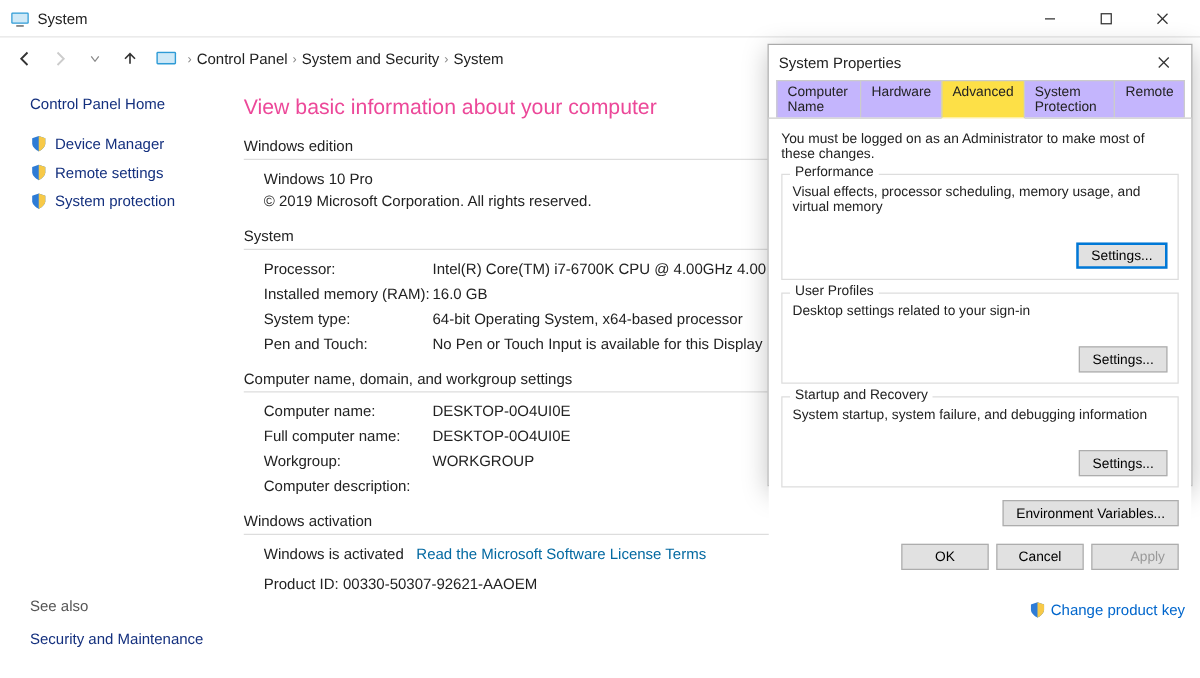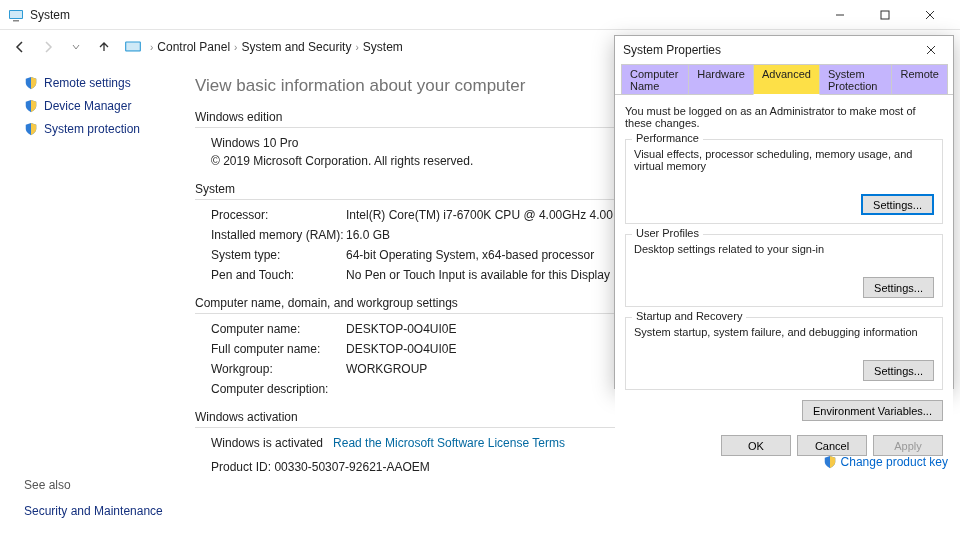--- a/index.html
+++ b/index.html
@@ -26,48 +26,48 @@
 .content { position: absolute; top: 64px; left: 0; right: 0; bottom: 0; display: flex; }
 
 .sidebar { width: 195px; padding: 12px 8px 12px 24px; }
 .sidebar .home { color: #14307e; font-size: 12px; margin-bottom: 18px; cursor: pointer; }
 .sidebar .link { display: flex; align-items: center; gap: 6px; margin-bottom: 9px; cursor: pointer; color: #14307e; font-size: 12px; }
 .sidebar .link .shield { flex-shrink: 0; }
 .sidebar .seealso { position: absolute; bottom: 50px; left: 24px; color: #555; font-size: 12px; }
 .sidebar .seealso-link { position: absolute; bottom: 24px; left: 24px; color: #14307e; font-size: 12px; cursor: pointer; }
 
 .main { flex: 1; padding: 12px 20px 12px 0; }
-.main h2 { color: #737373; font-weight: 400; font-size: 17px; margin-bottom: 14px; }
+.main h2 { color: #ec4899; font-weight: 400; font-size: 17px; margin-bottom: 14px; }
 .section-head { font-size: 12px; color: #222; border-bottom: 1px solid #ddd; padding-bottom: 3px; margin-bottom: 8px; }
 .section { margin-bottom: 14px; }
 .row { display: flex; margin-bottom: 6px; padding-left: 16px; }
 .row .label { width: 135px; font-size: 12px; }
 .row .value { font-size: 12px; }
 .row .inline-link { color: #0369a1; cursor: pointer; margin-left: 10px; }
 .copyright { padding-left: 16px; font-size: 12px; margin-bottom: 4px; }
 
-.change-key { position: absolute; right: 12px; top: 455px; display: flex; align-items: center; gap: 4px; color: #0066cc; cursor: pointer; font-size: 12px; }
+.change-key { position: absolute; right: 12px; top: 481px; display: flex; align-items: center; gap: 4px; color: #0066cc; cursor: pointer; font-size: 12px; }
 
 
 .dialog { position: absolute; top: 35px; left: 614px; width: 340px; height: 354px; background: #fff; border: 1px solid #aaa; box-shadow: 0 5px 20px rgba(0,0,0,.25); display: flex; flex-direction: column; }
 .dlg-title { height: 28px; display: flex; align-items: center; padding: 0 8px; font-size: 12px; }
 .dlg-title .t { flex: 1; }
 .dlg-close { width: 28px; height: 28px; display: flex; align-items: center; justify-content: center; cursor: pointer; }
 .dlg-tabs { display: flex; padding: 0 6px; font-size: 11px; }
 .dlg-tab { padding: 3px 8px; border: 1px solid #ccc; border-bottom: none; background: #c4b5fd; cursor: pointer; margin-right: -1px; }
 .dlg-tab.active { background: #fde047; position: relative; z-index: 2; border-bottom: 1px solid #fff; }
 .dlg-body { border-top: 1px solid #ccc; margin-top: -1px; padding: 10px 10px 8px; flex: 1; font-size: 11px; background: #fff; }
 .dlg-note { margin-bottom: 10px; }
 .groupbox { border: 1px solid #ddd; padding: 8px 8px 8px 8px; margin-bottom: 10px; position: relative; }
 .groupbox .legend { position: absolute; top: -8px; left: 6px; background: #fff; padding: 0 4px; font-size: 11px; }
 .groupbox .desc { margin-bottom: 22px; }
 .groupbox .btnwrap { text-align: right; }
 .dlg-btn { min-width: 70px; height: 21px; font-size: 11px; background: #e1e1e1; border: 1px solid #adadad; cursor: pointer; padding: 0 10px; }
 .dlg-btn.default { border: 2px solid #0078d7; }
-.dlg-btn:disabled { color: #999; }
+.dlg-btn:disabled { color: #999; text-align: right; }
 .env-row { text-align: right; margin-top: 4px; }
 .dlg-footer { padding: 6px 10px 10px; display: flex; justify-content: flex-end; gap: 6px; }
 
 
 .shield { width: 14px; height: 14px; }
 
 </style>
 </head>
 <body>
 
@@ -132,34 +132,35 @@
     <span class="crumb">System and Security</span>
     <span class="sep">›</span>
     <span class="crumb">System</span>
   </span>
   <span class="rightsep"></span>
 </div>
 
 <div class="content">
 
   <div class="sidebar">
-
+    <div class="home">Control Panel Home</div>
+
+    <div class="link">
+      <span class="shield"><svg viewBox="0 0 16 16">
+            <path d="M8 1 L14 3 V8 C14 12 8 15 8 15 C8 15 2 12 2 8 V3 Z" fill="#2e7cd6"></path>
+            <path d="M8 1 L14 3 V8 C14 12 8 15 8 15 V1 Z" fill="#f7c948"></path>
+          </svg></span>
+      <span>Device Manager</span>
+    </div>
     <div class="link">
       <span class="shield"><svg viewBox="0 0 16 16">
             <path d="M8 1 L14 3 V8 C14 12 8 15 8 15 C8 15 2 12 2 8 V3 Z" fill="#2e7cd6"></path>
             <path d="M8 1 L14 3 V8 C14 12 8 15 8 15 V1 Z" fill="#f7c948"></path>
           </svg></span>
       <span>Remote settings</span>
-    </div>
-    <div class="link">
-      <span class="shield"><svg viewBox="0 0 16 16">
-            <path d="M8 1 L14 3 V8 C14 12 8 15 8 15 C8 15 2 12 2 8 V3 Z" fill="#2e7cd6"></path>
-            <path d="M8 1 L14 3 V8 C14 12 8 15 8 15 V1 Z" fill="#f7c948"></path>
-          </svg></span>
-      <span>Device Manager</span>
     </div>
     <div class="link">
       <span class="shield"><svg viewBox="0 0 16 16">
             <path d="M8 1 L14 3 V8 C14 12 8 15 8 15 C8 15 2 12 2 8 V3 Z" fill="#2e7cd6"></path>
             <path d="M8 1 L14 3 V8 C14 12 8 15 8 15 V1 Z" fill="#f7c948"></path>
           </svg></span>
       <span>System protection</span>
     </div>
 
     <div class="seealso">See also</div>

